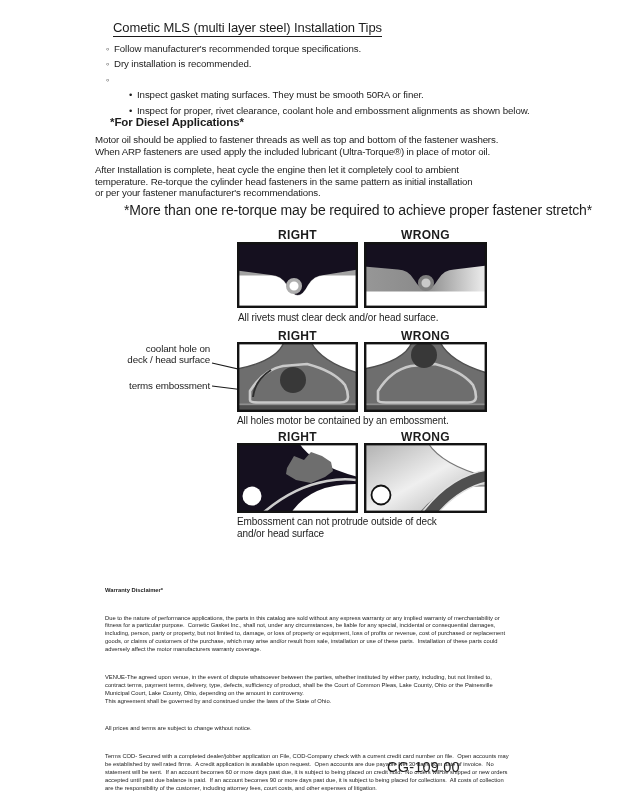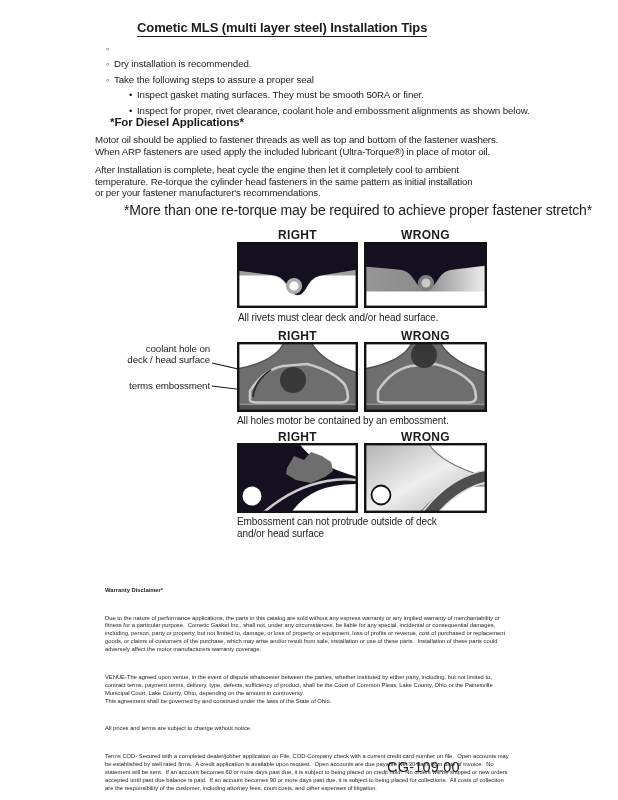--- a/index.html
+++ b/index.html
@@ -1,18 +1,18 @@
 <!DOCTYPE html>
 <html><head>
 <meta charset="utf-8">
 <style>
   html,body{margin:0;padding:0;background:#ffffff;}
   body{width:618px;height:800px;position:relative;font-family:"Liberation Sans","DejaVu Sans",sans-serif;color:#1c1c1c;overflow:hidden;}
   .abs{position:absolute;}
-  .doc-title{left:113px;top:20px;font-size:13px;font-weight:bold;letter-spacing:-0.1px;border-bottom:1.5px solid #1a1a1a;padding-bottom:1px;margin-left:24px;}
+  .doc-title{left:113px;top:20px;font-size:13px;font-weight:normal;letter-spacing:-0.1px;border-bottom:1.5px solid #1a1a1a;padding-bottom:1px;}
   .bullets{left:106px;top:43px;font-size:9.7px;letter-spacing:-0.1px;}
   .bullet-row{display:flex;height:15.4px;align-items:flex-start;}
   .bullet-row.sub{padding-left:23px;}
   .glyph{width:8px;flex:0 0 8px;font-size:9.5px;line-height:11px;}
   .btxt{line-height:11.5px;white-space:nowrap;}
   .section-head{left:95px;top:116px;font-size:11.5px;font-weight:bold;letter-spacing:-0.1px;margin-left:15px;}
   .para{font-size:9.7px;line-height:11.5px;letter-spacing:-0.15px;white-space:pre;}
   .p1{left:95px;top:134px;}
   .p2{left:95px;top:164px;}
   .note{left:95px;top:202px;font-size:14px;letter-spacing:-0.15px;white-space:nowrap;margin-left:29px;}
@@ -27,28 +27,28 @@
   svg{display:block;}
 </style>
 </head>
 <body>
 
 <div class="abs doc-title">Cometic MLS (multi layer steel) Installation Tips</div>
 
 <div class="abs bullets">
   <div class="bullet-row">
       <span class="glyph">◦</span>
+      <span class="btxt">Follow manufacturer's recommended torque specifications.</span>
     </div>
   <div class="bullet-row">
       <span class="glyph">◦</span>
       <span class="btxt">Dry installation is recommended.</span>
     </div>
   <div class="bullet-row">
       <span class="glyph">◦</span>
-      <span class="btxt">Take the following steps to assure a proper seal</span>
     </div>
   <div class="bullet-row sub">
       <span class="glyph">•</span>
       <span class="btxt">Inspect gasket mating surfaces.  They must be smooth 50RA or finer.</span>
     </div>
   <div class="bullet-row sub">
       <span class="glyph">•</span>
       <span class="btxt">Inspect for proper, rivet clearance, coolant hole and embossment alignments as shown below.</span>
     </div>
 </div>

